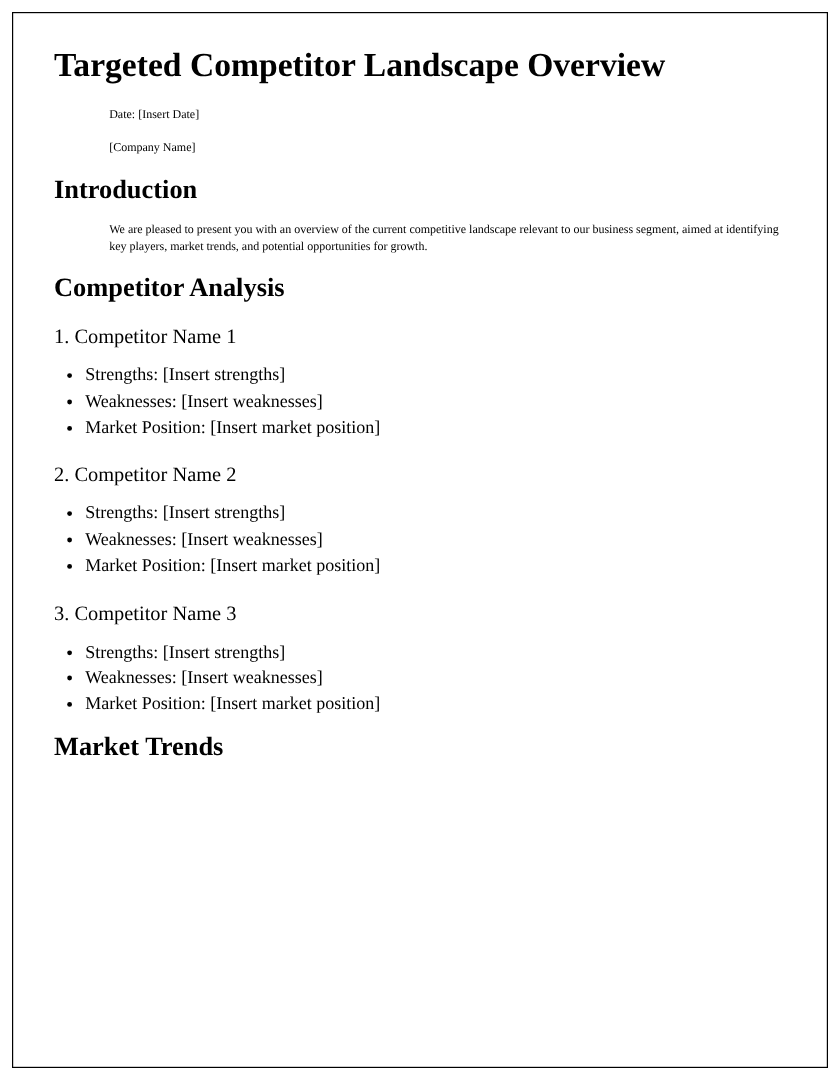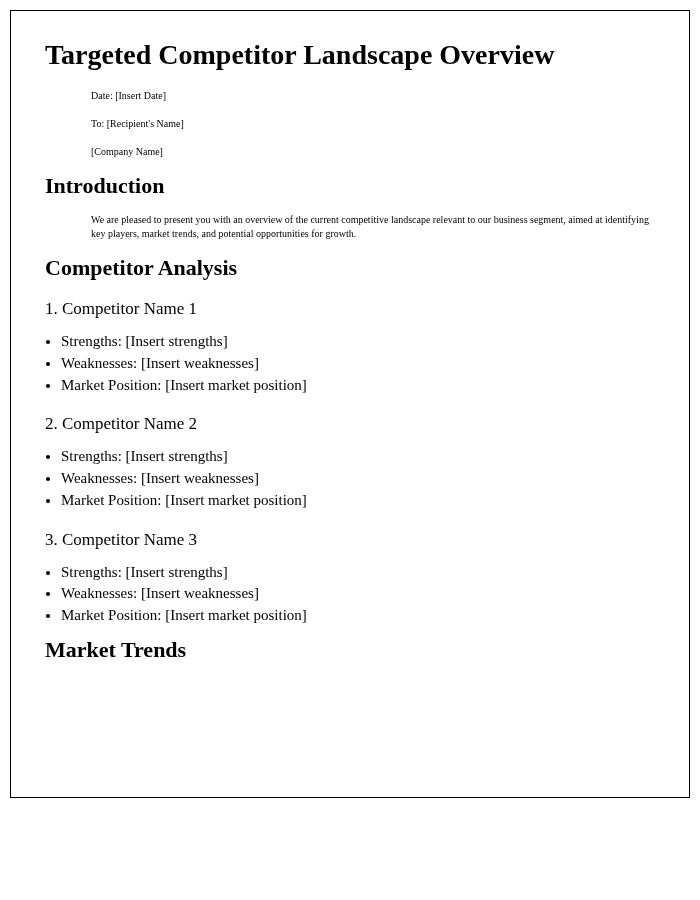--- a/index.html
+++ b/index.html
@@ -11,21 +11,21 @@
       font-family: 'Times New Roman', Times, serif;
       background: #fff;
       width: 700px;
       height: 900px;
       overflow: hidden;
     }
     .page {
       border: 1px solid #000;
       margin: 10px;
       padding: 28px 34px;
-      height: 788px;
+      height: 880px;
     }
     h1 {
       font-size: 28px;
       font-weight: bold;
       margin-bottom: 18px;
     }
     h2 {
       font-size: 22px;
       font-weight: bold;
       margin-top: 8px;
@@ -37,37 +37,36 @@
       margin-top: 18px;
       margin-bottom: 12px;
     }
     p {
       font-size: 10px;
       margin-bottom: 14px;
       line-height: 1.4;
       margin-left: 46px;
     }
     ul {
-      margin-left: 16px;
+      margin-left: 26px;
       margin-bottom: 10px;
     }
     li {
       font-size: 15px;
       line-height: 1.45;
     }
   </style>
 </head>
 <body>
 
 <div class="page">
 
   <h1>Targeted Competitor Landscape Overview</h1>
 
   <p>Date: [Insert Date]</p>
-  <p>To: [Recipient's Name]</p>
   <p>[Company Name]</p>
 
   <h2>Introduction</h2>
   <p>We are pleased to present you with an overview of the current competitive landscape relevant to our business segment, aimed at identifying key players, market trends, and potential opportunities for growth.</p>
 
   <h2>Competitor Analysis</h2>
 
   <h3>1. Competitor Name 1</h3>
   <ul>
     <li>Strengths: [Insert strengths]</li>

